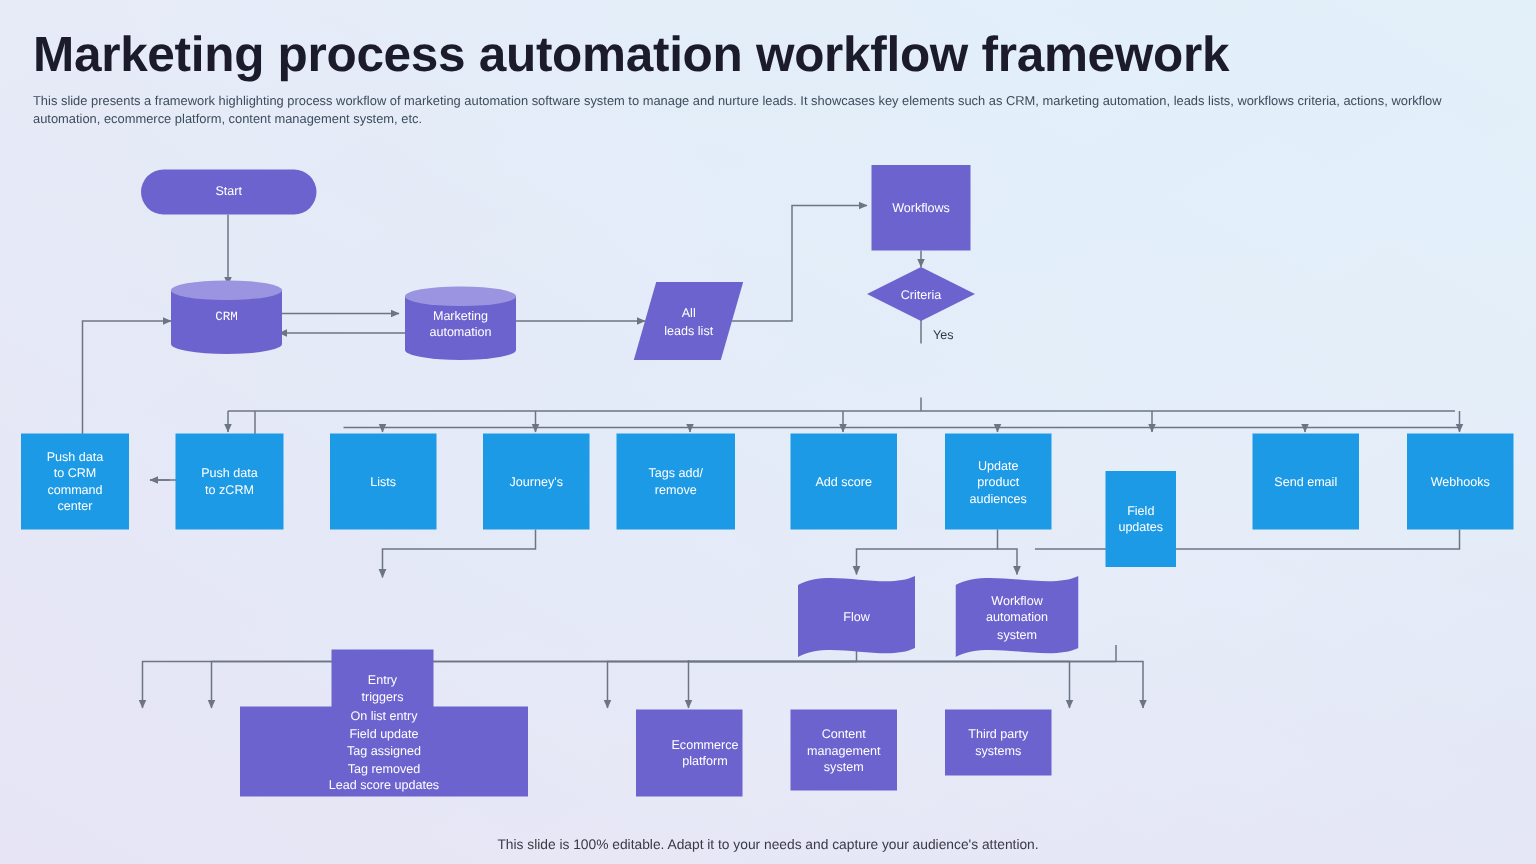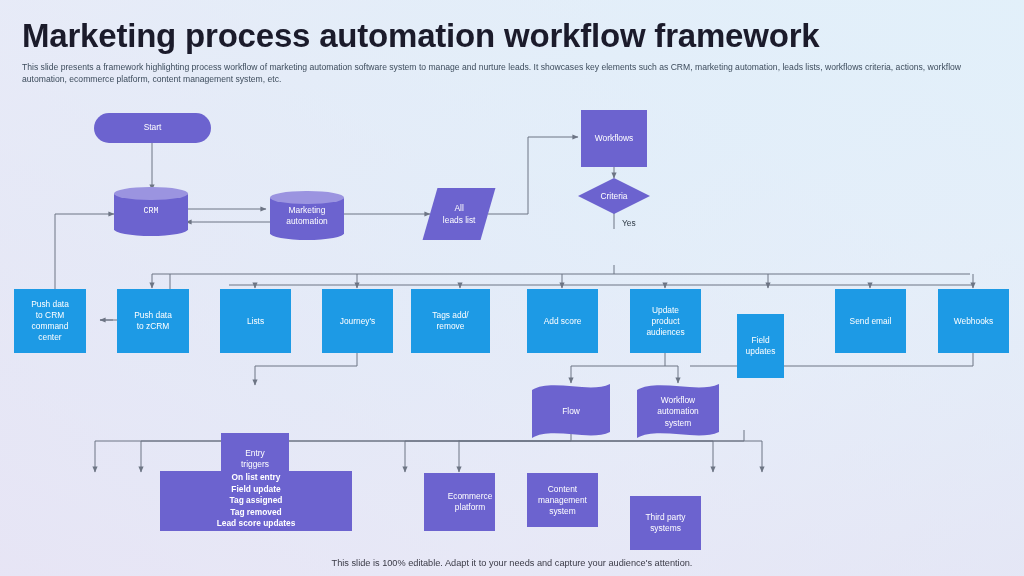--- a/index.html
+++ b/index.html
@@ -267,21 +267,21 @@
 product
 audiences</div>
   <div class="node rect-blue multiline" style="left:737px; top:289px; width:47px; height:64px;margin-top:25px;">Field
 updates</div>
   <div class="node rect-blue multiline" style="left:835px; top:289px; width:71px; height:64px;">Send email</div>
   <div class="node rect-blue multiline" style="left:938px; top:289px; width:71px; height:64px;">Webhooks</div>
 
   <div class="node rect-purple multiline" style="left:221px; top:386px; width:68px; height:51px;margin-top:47px;">Entry
 triggers</div>
 
-  <div class="node rect-purple multiline" style="left:160px; top:471px; width:192px; height:60px; line-height:11.6px;font-weight:bold;">On list entry
+  <div class="node rect-purple multiline" style="left:160px; top:471px; width:192px; height:60px; line-height:11.6px;">On list entry
 Field update
 Tag assigned
 Tag removed
 Lead score updates</div>
 
   <div class="flag-wrap" style="left:532px; top:384px; width:78px; height:56px;">
     <svg class="fsvg" width="78" height="56" viewBox="0 0 78 56">
       <path d="M0,6 C20,-6 58,10 78,0 L78,48 C58,58 20,42 0,54 Z" fill="#6c63cf"></path>
     </svg>
     <span class="lbl">Flow</span>
@@ -294,18 +294,18 @@
     <span class="lbl">Workflow
 automation
 system</span>
   </div>
 
   <div class="node rect-purple multiline" style="left:424px; top:473px; width:71px; height:58px;padding-left:21px;">Ecommerce
 platform</div>
   <div class="node rect-purple multiline" style="left:527px; top:473px; width:71px; height:54px;">Content
 management
 system</div>
-  <div class="node rect-purple multiline" style="left:630px; top:496px; width:71px; height:54px;">Third party
+  <div class="node rect-purple multiline" style="left:630px; top:473px; width:71px; height:44px;">Third party
 systems</div>
 
   <div id="footer">This slide is 100% editable. Adapt it to your needs and capture your audience's attention.</div>
 
 </div>
 
 </body></html>

